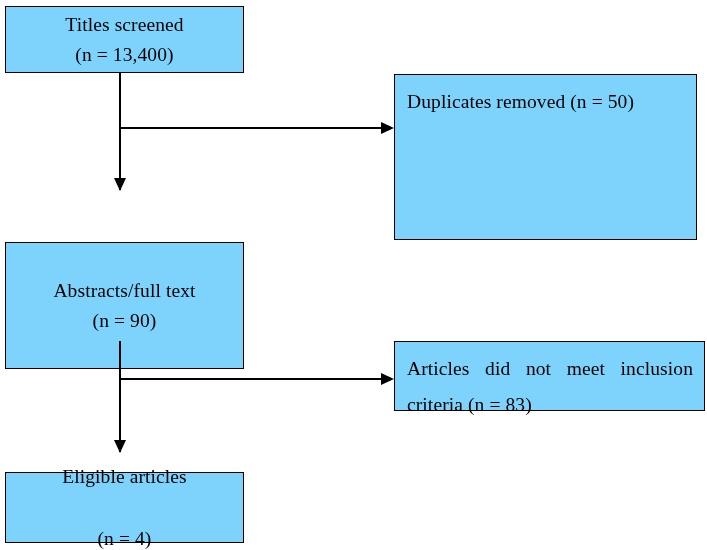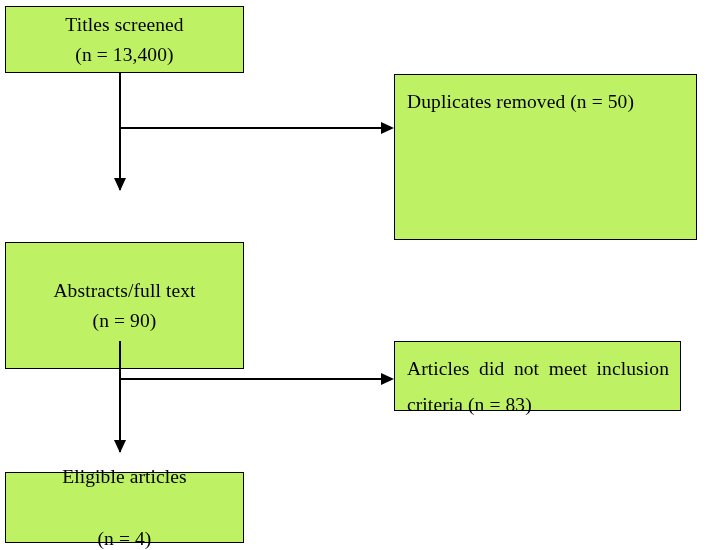--- a/index.html
+++ b/index.html
@@ -16,21 +16,21 @@
     overflow: hidden;
     font-family: "Liberation Serif", "DejaVu Serif", serif;
     color: #000000;
   }
 
   
   .node {
     position: absolute;
     box-sizing: border-box;
     border: 1.4px solid #000000;
-    background: #bef264;
+    background: #7dd3fc;
     display: flex;
     flex-direction: column;
     justify-content: center;
     font-family: Liberation Serif, serif;
   }
   .node .line {
     display: block;
     white-space: pre;
   }
 
@@ -109,21 +109,21 @@
     <span class="line">Abstracts/full text</span>
     <span class="line">(n = 90)</span>
   </div>
 
   <div class="conn v-line" style="left:119px; top:341px; height:111px;"></div>
   <div class="arrow-down" style="left:113.5px; top:440px;"></div>
 
   <div class="conn h-line" style="left:119px; top:378px; width:263px;"></div>
   <div class="arrow-right" style="left:381px; top:372.5px;"></div>
 
-  <div class="node node-just" style="left:394px; top:341px; width:287px; height:70px;">
+  <div class="node node-just" style="left:394px; top:341px; width:311px; height:70px;">
     <p>Articles did not meet inclusion criteria (n = 83)</p>
   </div>
 
   <div class="node node-center" style="left:5px; top:472px; width:239px; height:71px;gap:32px;">
     <span class="line">Eligible articles</span>
     <span class="line">(n = 4)</span>
   </div>
 
 </div>
 

